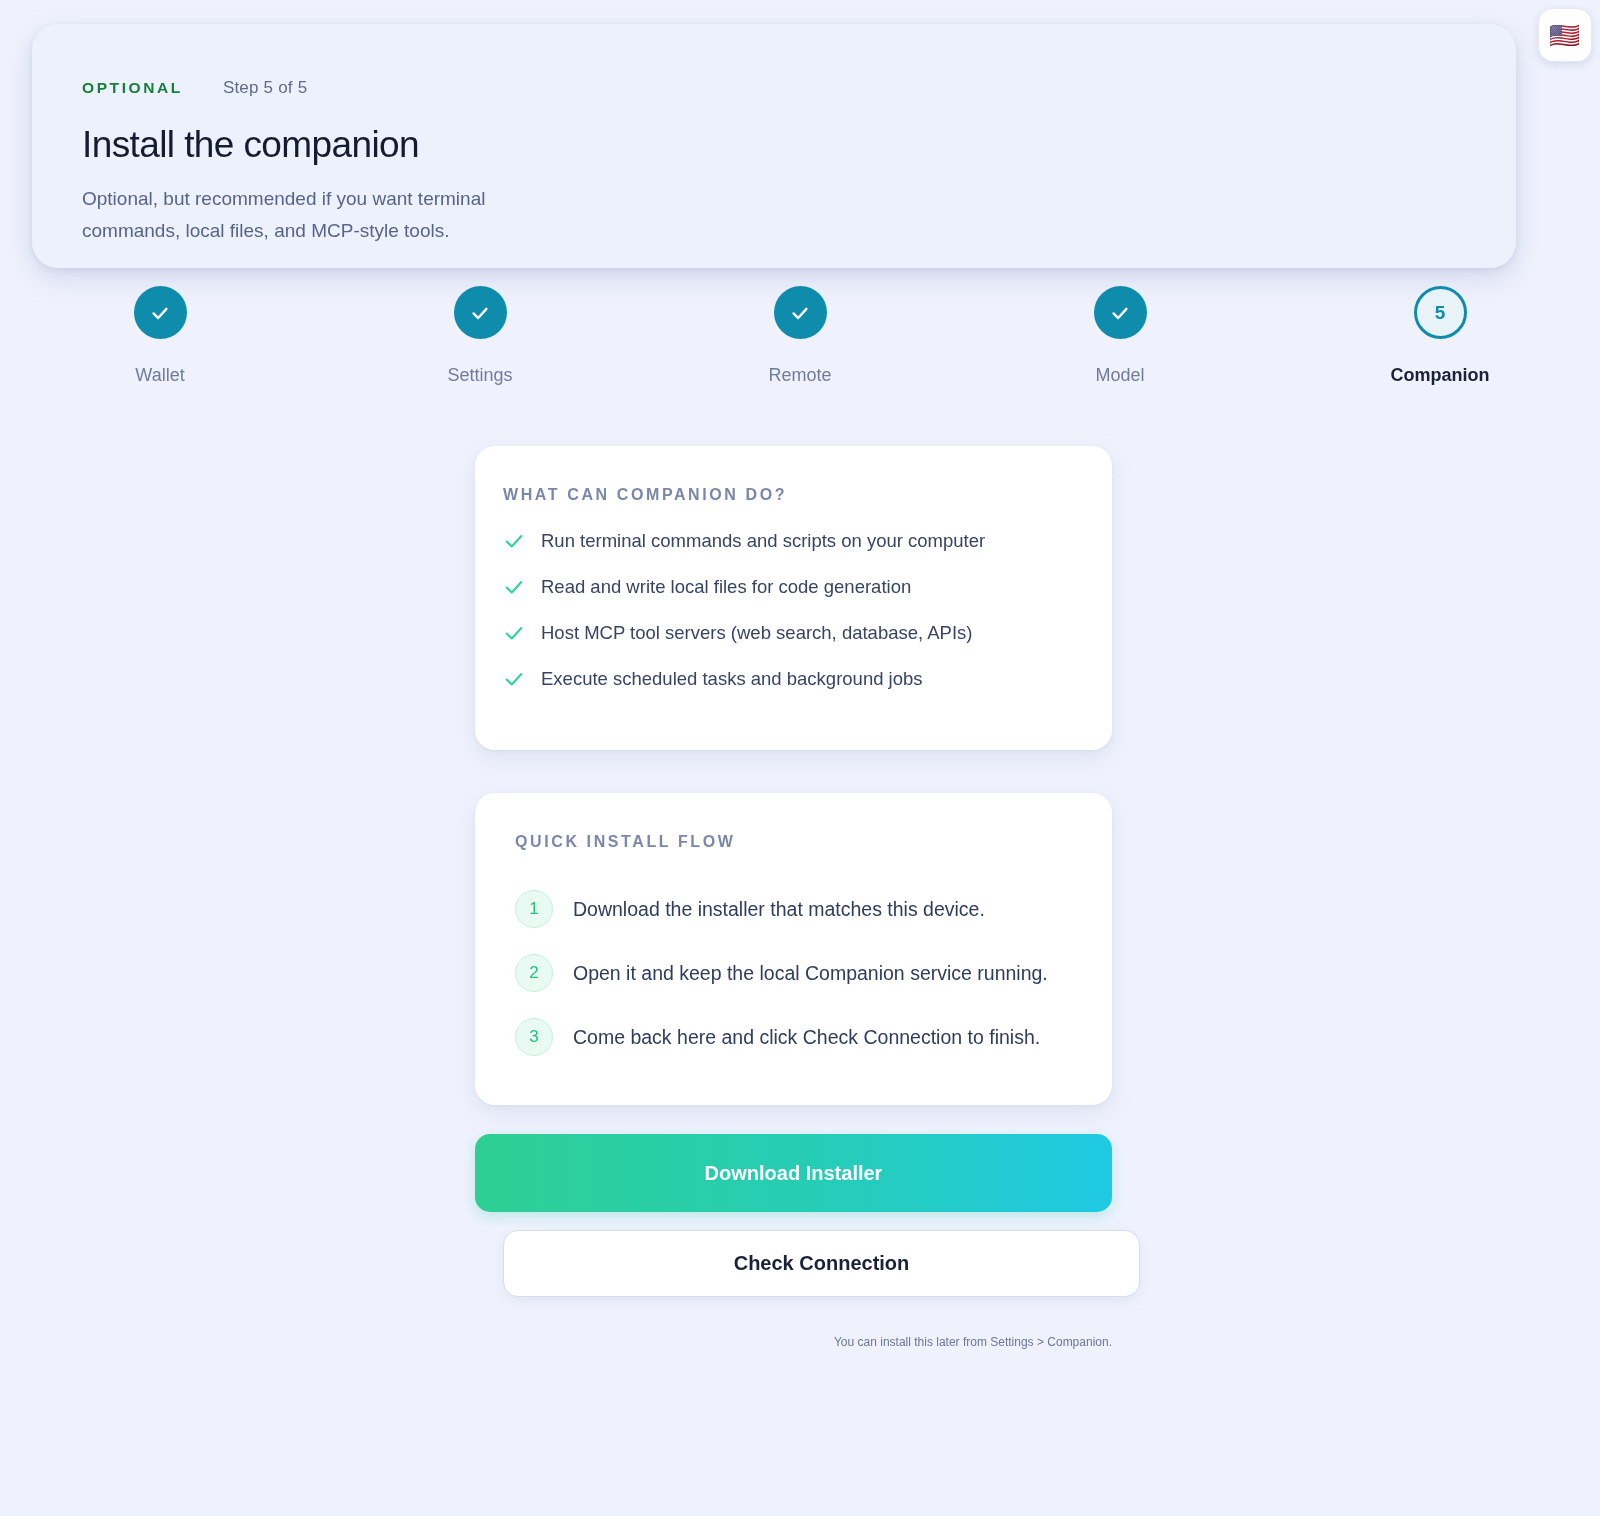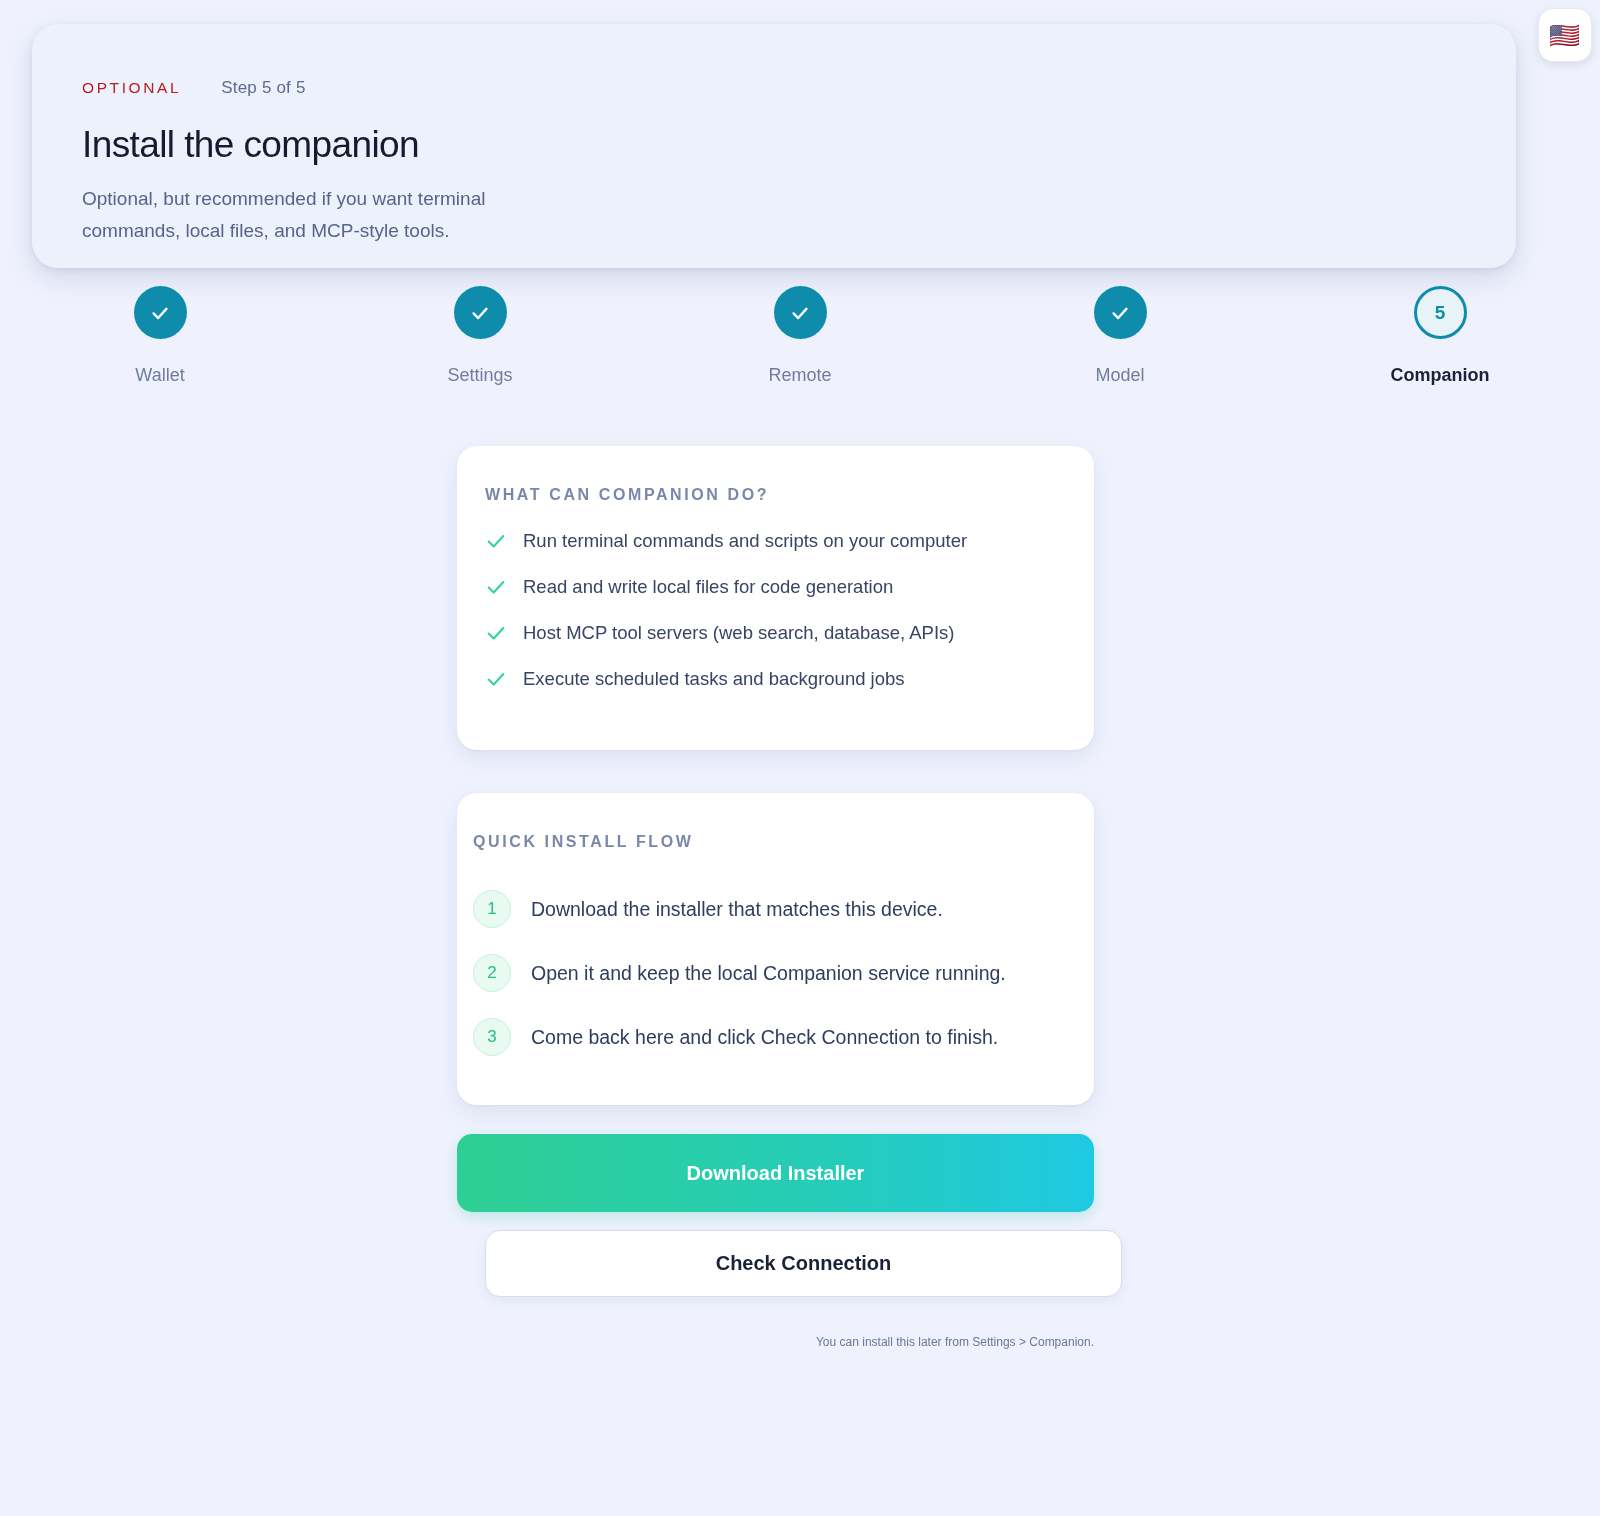--- a/index.html
+++ b/index.html
@@ -35,23 +35,23 @@
 
   .eyebrow-row {
     display: flex;
     align-items: baseline;
     gap: 40px;
     height: 22px;
   }
 
   .eyebrow {
     font-size: 15.5px;
-    font-weight: 400;
+    font-weight: 700;
     letter-spacing: 2.6px;
-    color: #b91c1c;
+    color: #15803d;
   }
 
   .step-count {
     font-size: 17px;
     color: #5f6b8c;
     letter-spacing: 0.2px;
   }
 
   .page-title {
     margin-top: 24px;
@@ -134,21 +134,21 @@
   }
 
   .step-label.current {
     color: #1b2138;
     font-weight: 700;
   }
 
   
   .center-col {
     position: absolute;
-    left: 457px;
+    left: 475px;
     top: 446px;
     width: 637px;
   }
 
   .panel {
     background: #ffffff;
     border-radius: 20px;
     box-shadow: 0 8px 22px rgba(110,125,170,0.13),
                 0 1px 3px rgba(110,125,170,0.10);
     padding: 40px 30px 36px 28px;
@@ -171,21 +171,21 @@
   }
 
   .feature-text {
     font-size: 18.5px;
     color: #384463;
   }
 
   .check-icon { flex: 0 0 22px; display: block; }
 
   
-  .flow-panel { margin-top: 43px; padding: 40px 30px 36px 16px; }
+  .flow-panel { margin-top: 43px; padding: 40px 30px 36px 40px; }
 
   .flow-row {
     display: flex;
     align-items: center;
     gap: 20px;
     height: 64px;
   }
 
   .flow-badge {
     flex: 0 0 38px;

